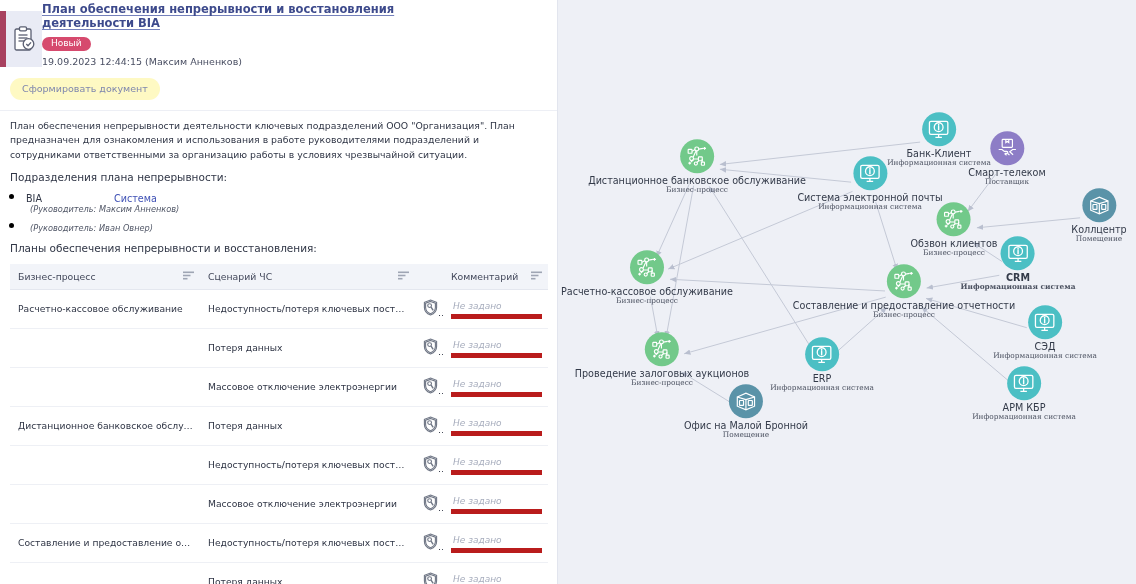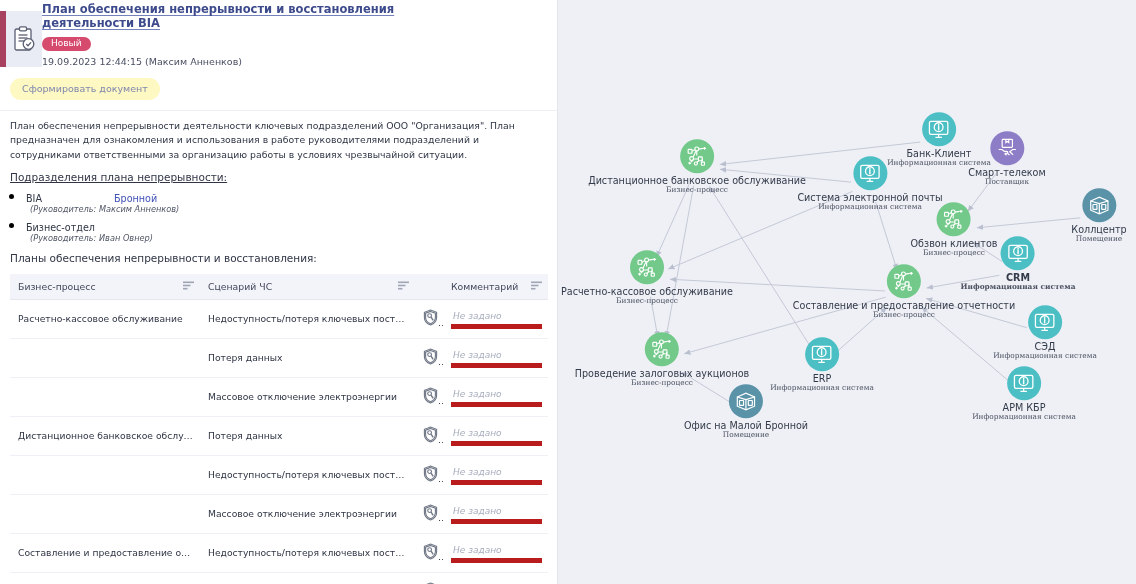--- a/index.html
+++ b/index.html
@@ -108,21 +108,20 @@
     font-size: 9.3px;
     color: #2f3545;
     line-height: 1.55;
     margin: 0 0 8px 0;
   }
   .subhead {
     font-size: 10.5px;
     color: #2f3545;
     margin: 0 0 2px 0;
     line-height: 1.4;
-    text-decoration: underline;
   }
   ul.units {
     margin: 0 0 0 0;
     padding-left: 16px;
     list-style: disc;
   }
   ul.units li { margin-bottom: 2px; }
   .unit-row {
     display: flex;
     align-items: baseline;
@@ -274,28 +273,25 @@
     <div class="divider-line"></div>
 
     <div class="body-wrap">
       <p class="intro-text">План обеспечения непрерывности деятельности ключевых подразделений ООО "Организация". План предназначен для ознакомления и использования в работе руководителями подразделений и сотрудниками ответственными за организацию работы в условиях чрезвычайной ситуации.</p>
 
       <div class="subhead">Подразделения плана непрерывности:</div>
       <ul class="units">
         <li>
           <div class="unit-row">
             <span class="unit-name">BIA</span>
-            <span class="pick-link">Бронной</span>
+            <span class="pick-link">Система</span>
           </div>
           <div class="unit-sub">(Руководитель: Максим Анненков)</div>
         </li>
         <li>
-          <div class="unit-row">
-            <span class="unit-name">Бизнес-отдел</span>
-          </div>
           <div class="unit-sub">(Руководитель: Иван Овнер)</div>
         </li>
       </ul>
 
       <div class="plans-head">Планы обеспечения непрерывности и восстановления:</div>
     </div>
 
     <div class="table-wrap">
       <table class="plans">
         <colgroup>

